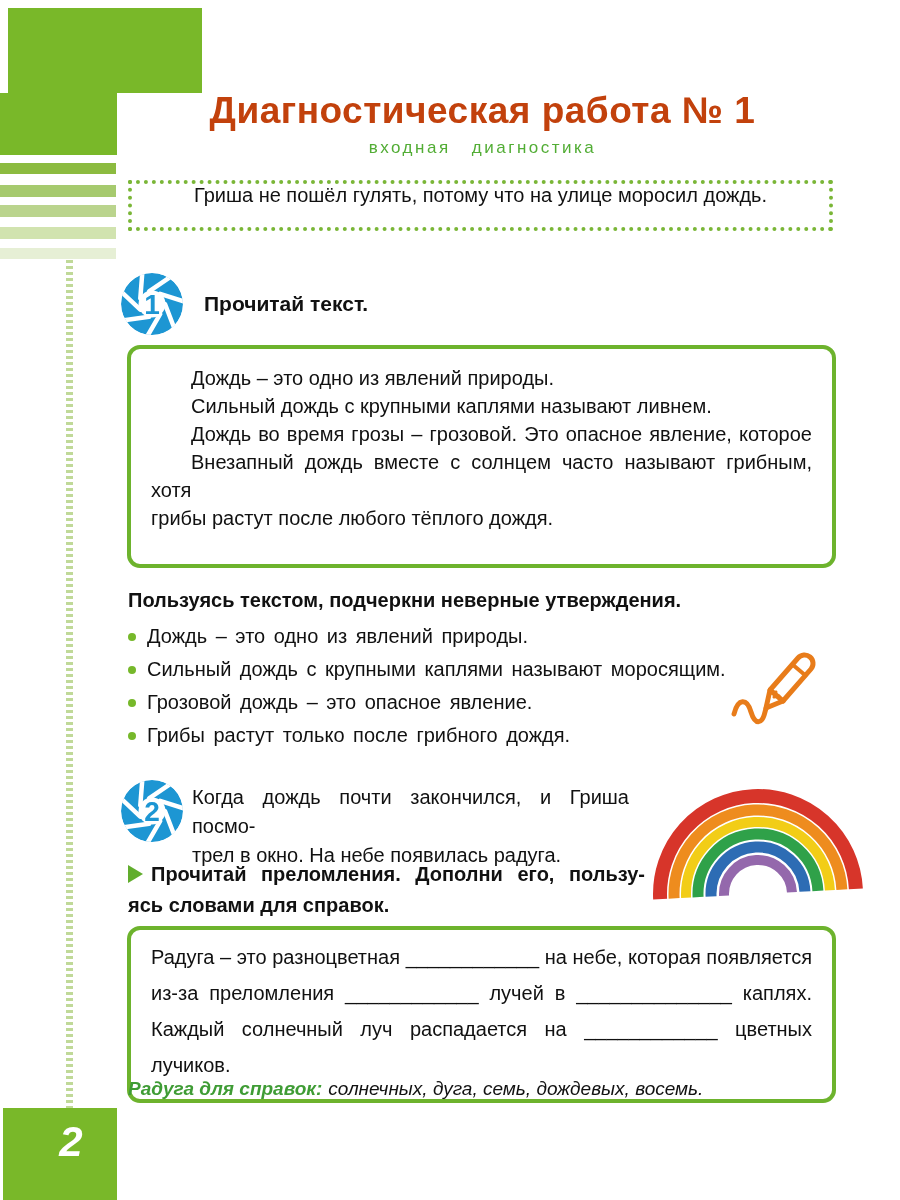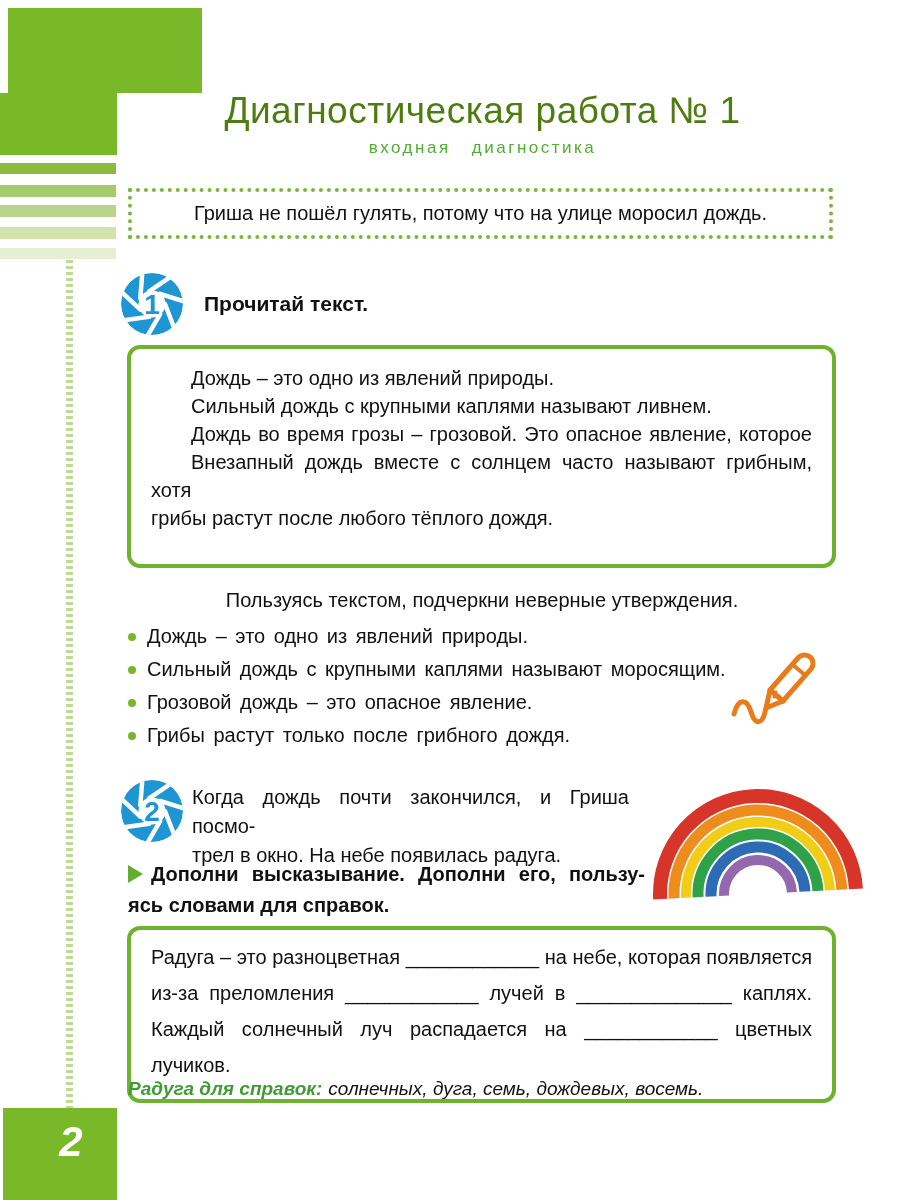--- a/index.html
+++ b/index.html
@@ -25,27 +25,27 @@
   .page-num-block {
     position:absolute; left:3px; top:1108px; width:114px; height:92px;
     background:#79b829; display:flex; align-items:flex-start; justify-content:center;
   }
   .page-num {
     color:#fff; font-size:42px; font-weight:bold; font-style:italic;
     margin-top:10px; margin-left:22px;
   }
   
   .header { position:absolute; left:130px; top:90px; width:705px; text-align:center; }
-  .title { font-size:37px; font-weight:normal; color:#4d7c0f; letter-spacing:0.5px; }
+  .title { font-size:37px; font-weight:bold; color:#c2410c; letter-spacing:0.5px; }
   .subtitle { margin-top:6px; font-size:17px; font-weight:normal; color:#52ad35;
               letter-spacing:2.5px; word-spacing:14px; }
   
   .intro-box {
-    position:absolute; left:128px; top:188px; width:705px; height:51px;
-    border:4px dotted #7ab637; display:flex; align-items:center; justify-content:center;
+    position:absolute; left:128px; top:180px; width:705px; height:51px;
+    border:4px dotted #7ab637; display:flex; align-items:flex-start; justify-content:center;
     font-size:20px;
   }
   
   .task-row { position:absolute; display:flex; }
   .task1-row { left:120px; top:272px; align-items:center; }
   .task2-row { left:120px; top:779px; align-items:flex-start; }
   .task-icon { width:64px; height:64px; flex:none; }
   .task-label { margin-left:20px; font-size:21px; font-weight:bold; }
   .task2-text { margin-left:8px; width:437px; font-size:20px; line-height:29px; margin-top:4px; }
   
@@ -53,21 +53,21 @@
     position:absolute; left:127px; width:709px; background:#fff;
     border:4px solid #6db32d; border-radius:13px;
   }
   .reading-box { top:345px; height:223px; padding:15px 20px 0 20px; font-size:20px; line-height:28px; }
   .fill-box    { top:926px; padding:9px 20px 16px 20px; font-size:20px; line-height:36px; }
   .bline.indent  { text-indent:40px; }
   .stretch { text-align:justify; text-align-last:justify; }
   
   .statements-heading {
     position:absolute; left:128px; top:589px; width:708px;
-    text-align:center; font-size:20px; font-weight:normal;
+    font-size:20px; font-weight:bold;
   }
   .statements { position:absolute; left:128px; top:620px; width:625px; list-style:none; }
   .statements li { display:flex; align-items:center; height:33px; font-size:20px; word-spacing:3px; }
   .dot { width:8px; height:8px; border-radius:50%; background:#76b82a; margin-right:11px; flex:none; }
   
   .pencil  { position:absolute; left:726px; top:630px; width:114px; height:102px; }
   .rainbow { position:absolute; left:648px; top:776px; width:220px; height:126px; }
   
   .directive { position:absolute; left:128px; top:859px; width:517px;
                font-size:20px; font-weight:bold; line-height:31px; }
@@ -200,21 +200,21 @@
       <path d="M 26 118 A 84 84 0 0 1 194 118" stroke="#ee8c1e" stroke-width="11"></path>
       <path d="M 38 118 A 72 72 0 0 1 182 118" stroke="#f2cd17" stroke-width="10"></path>
       <path d="M 50 118 A 60 60 0 0 1 170 118" stroke="#2fa149" stroke-width="11"></path>
       <path d="M 63 118 A 47 47 0 0 1 157 118" stroke="#2d6cb4" stroke-width="11"></path>
       <path d="M 76 118 A 34 34 0 0 1 144 118" stroke="#9468ac" stroke-width="10"></path>
     </g>
   </svg>
 
   <div class="directive">
     <div class="stretch">
-      <span class="arrow"></span><span>Дополни высказывание. Дополни его, пользу-</span>
+      <span class="arrow"></span><span>Прочитай преломления. Дополни его, пользу-</span>
     </div>
     <div>ясь словами для справок.</div>
   </div>
 
   <div class="green-box fill-box">
     <div class="stretch">Радуга – это разноцветная ____________ на небе, которая появляется</div>
     <div class="stretch">из-за преломления ____________ лучей в ______________ каплях.</div>
     <div class="stretch">Каждый солнечный луч распадается на ____________ цветных лучиков.</div>
   </div>
 

